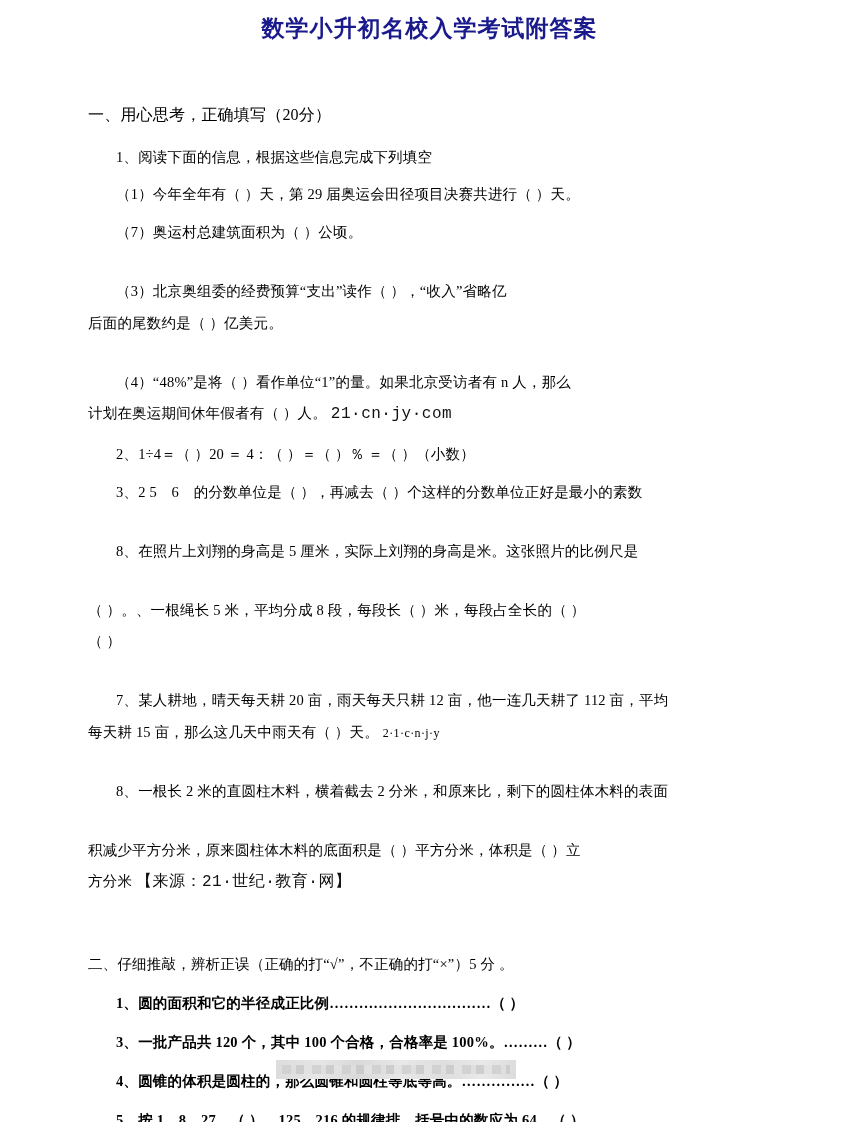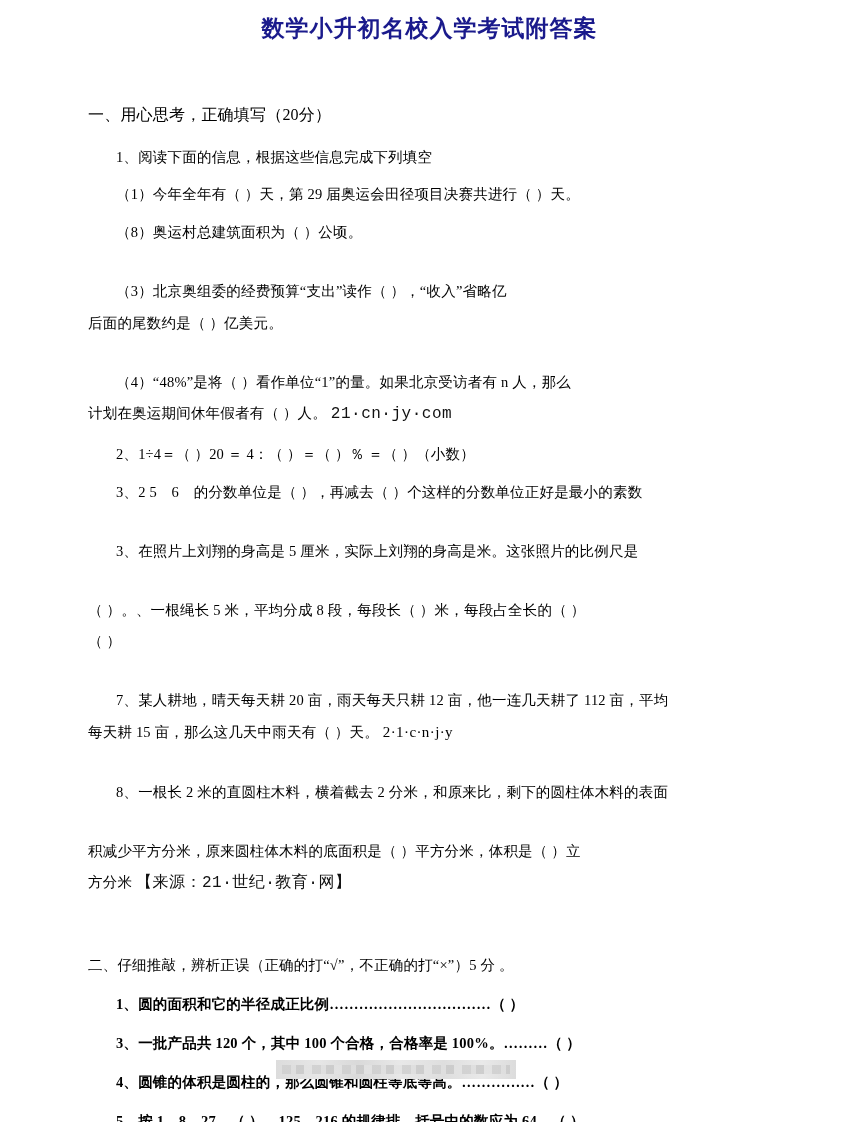--- a/index.html
+++ b/index.html
@@ -46,21 +46,21 @@
   }
   .q.noindent { text-indent: 0; }
   .q.tight { margin-bottom: 5px; margin-top: 32px; }
   .small-src {
     font-size: 16px;
     letter-spacing: 0.5px;
     color: #111;
     font-family: Liberation Mono, monospace;
   }
   .tiny-src {
-    font-size: 15px;
+    font-size: 12px;
     letter-spacing: 0.4px;
     margin-top: 30px;
   }
   .sec2-head {
     font-size: 14.5px;
     margin: 0 0 14px 0;
     line-height: 1.6;
     letter-spacing: 0.2px;
   }
   .gap { height: 44px; }
@@ -95,31 +95,31 @@
 <div class="page">
 
   <div class="doc-title">数学小升初名校入学考试附答案</div>
 
   <div class="body-wrap">
 
     <div class="sec-head">一、用心思考，正确填写（20分）</div>
 
     <div class="q">1、阅读下面的信息，根据这些信息完成下列填空</div>
     <div class="q">（1）今年全年有（    ）天，第 29 届奥运会田径项目决赛共进行（    ）天。</div>
-    <div class="q">（8）奥运村总建筑面积为（      ）公顷。</div>
+    <div class="q">（7）奥运村总建筑面积为（      ）公顷。</div>
     <div class="q tight">（3）北京奥组委的经费预算“支出”读作（                        ），“收入”省略亿</div>
     <div class="q noindent">后面的尾数约是（         ）亿美元。</div>
     <div class="q tight">（4）“48%”是将（          ）看作单位“1”的量。如果北京受访者有 n 人，那么</div>
     <div class="q noindent">
       <span>计划在奥运期间休年假者有（      ）人。</span>
       <span class="small-src">21·cn·jy·com</span>
     </div>
     <div class="q">2、1÷4＝（      ）20 ＝ 4：（    ）＝（    ）％ ＝（    ）（小数）</div>
     <div class="q">3、2 5　6　的分数单位是（    ），再减去（    ）个这样的分数单位正好是最小的素数</div>
-    <div class="q tight">3、在照片上刘翔的身高是 5 厘米，实际上刘翔的身高是米。这张照片的比例尺是</div>
+    <div class="q tight">8、在照片上刘翔的身高是 5 厘米，实际上刘翔的身高是米。这张照片的比例尺是</div>
     <div class="q noindent tight">（         ）。、一根绳长 5 米，平均分成 8 段，每段长（      ）米，每段占全长的（      ）</div>
     <div class="q noindent">（      ）</div>
     <div class="q tight">7、某人耕地，晴天每天耕 20 亩，雨天每天只耕 12 亩，他一连几天耕了 112 亩，平均</div>
     <div class="q noindent">
       <span>每天耕 15 亩，那么这几天中雨天有（    ）天。</span>
       <span class="tiny-src">2·1·c·n·j·y</span>
     </div>
     <div class="q tight">8、一根长 2 米的直圆柱木料，横着截去 2 分米，和原来比，剩下的圆柱体木料的表面</div>
     <div class="q noindent tight">积减少平方分米，原来圆柱体木料的底面积是（      ）平方分米，体积是（      ）立</div>
     <div class="q noindent">

